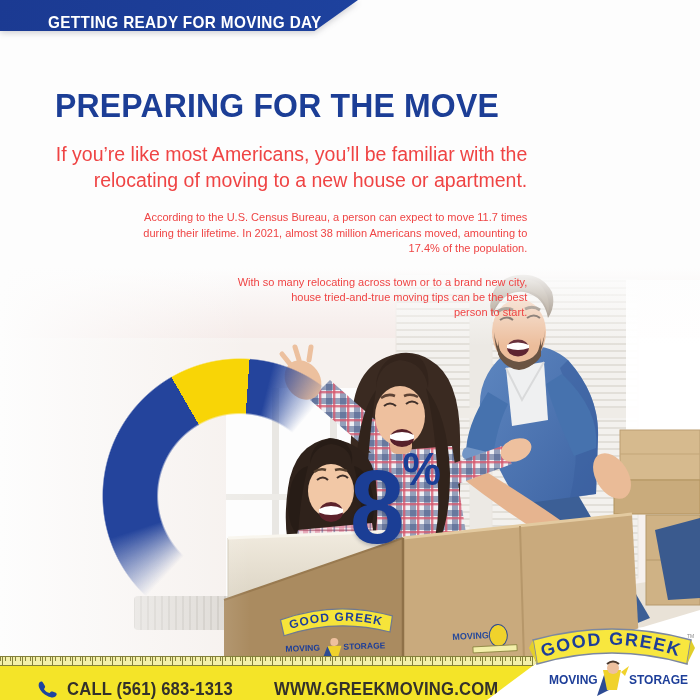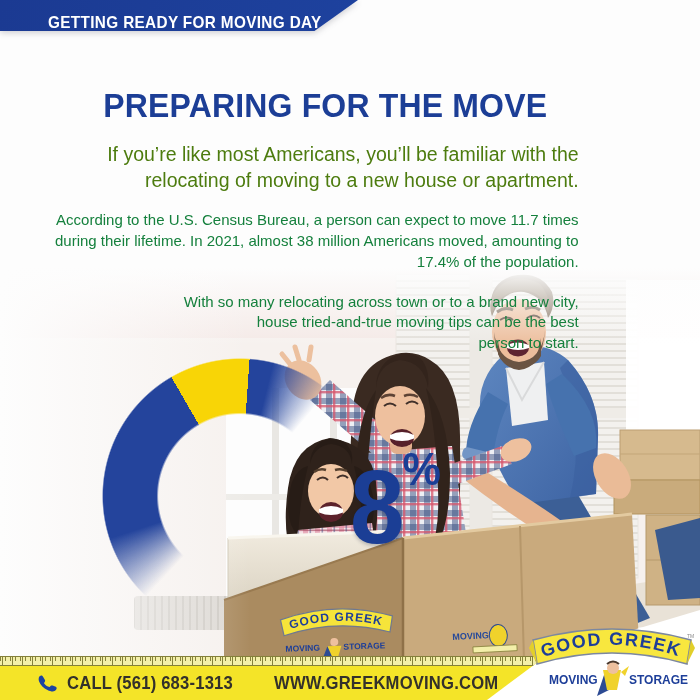--- a/index.html
+++ b/index.html
@@ -14,22 +14,22 @@
               background:linear-gradient(100deg,#1b3a92,#1e43a0);
               clip-path:polygon(0 0,358px 0,292px 47px,0 47px);}
   .top-banner-label{position:absolute;left:48px;top:13px;color:#ffffff;font-weight:bold;
               font-size:17px;letter-spacing:.4px;transform:scaleX(.9);transform-origin:left center;
               white-space:nowrap;}
 
   
   .headline{position:absolute;left:55px;top:86px;z-index:30;text-align:right;}
   .title{color:#1c3e96;font-weight:bold;font-size:34px;letter-spacing:.2px;
          transform:scaleX(.94);transform-origin:left center;white-space:nowrap;}
-  .subtitle{margin-top:17px;color:#4d7c0f;font-size:19.5px;line-height:1.32;}
-  .body-par{color:#15803d;font-size:15px;line-height:1.38;}
+  .subtitle{margin-top:17px;color:#ef4444;font-size:19.5px;line-height:1.32;}
+  .body-par{color:#ef4444;font-size:11px;line-height:1.38;}
   .par1{margin-top:17px;}
   .par2{margin-top:19px;}
   .line{display:block;white-space:nowrap;}
 
   
   .scene{position:absolute;left:0;top:268px;width:700px;height:392px;z-index:5;}
 
   
   .ring{position:absolute;left:102px;top:358px;width:276px;height:276px;z-index:12;
     background:conic-gradient(from 0deg,
@@ -56,21 +56,21 @@
   .logo{position:absolute;left:527px;top:624px;width:170px;height:74px;z-index:26;}
 
   
   .bar{position:absolute;left:0;top:656px;width:700px;height:44px;z-index:22;
        background:#f4e428;clip-path:polygon(0 0,546px 0,487px 44px,0 44px);}
   .greek-band{position:absolute;left:0;top:0;width:560px;height:10px;background:#f3efa9;
        border-top:1px solid #84803a;border-bottom:1px solid #84803a;
        background-image:repeating-linear-gradient(90deg,#84803a 0 1px,rgba(0,0,0,0) 1px 5px),
                         repeating-linear-gradient(90deg,rgba(0,0,0,0) 0 2px,#84803a 2px 3px,rgba(0,0,0,0) 3px 10px);
        background-size:auto 55%,auto 100%;background-repeat:repeat-x;background-position:left top,left bottom;}
-  .bar-content{position:absolute;left:0;top:10px;width:100%;height:34px;display:flex;align-items:center;}
+  .bar-content{position:absolute;left:0;top:10px;width:100%;height:34px;display:flex;align-items:flex-end;}
   .phone-icon{margin-left:35px;width:22px;height:22px;flex:0 0 auto;}
   .phone-label{margin-left:10px;color:#33312b;font-weight:bold;font-size:17.5px;letter-spacing:.2px;
                transform:scaleX(.95);transform-origin:left center;white-space:nowrap;}
   .site-label{margin-left:32px;color:#33312b;font-weight:bold;font-size:17.5px;letter-spacing:.2px;
               transform:scaleX(.95);transform-origin:left center;white-space:nowrap;}
 </style>
 </head>
 <body>
 
 <div id="poster">

